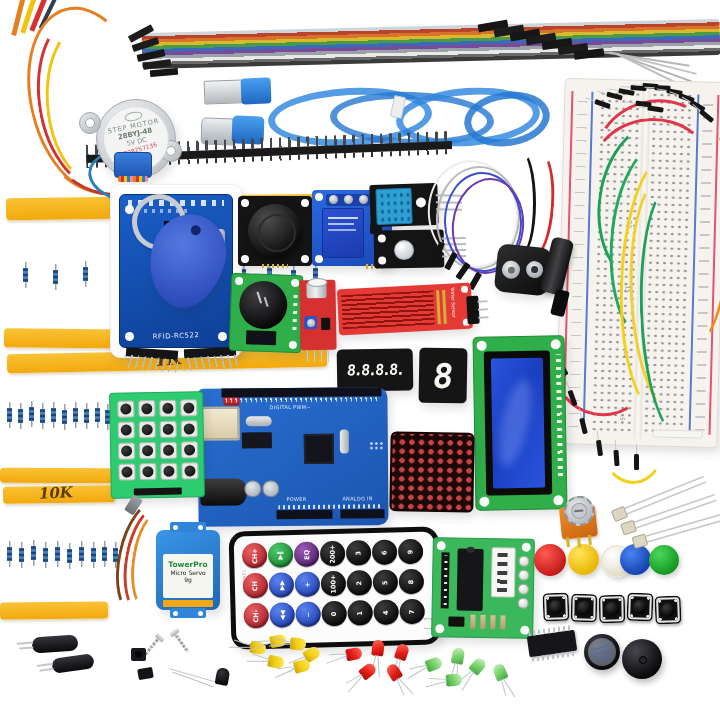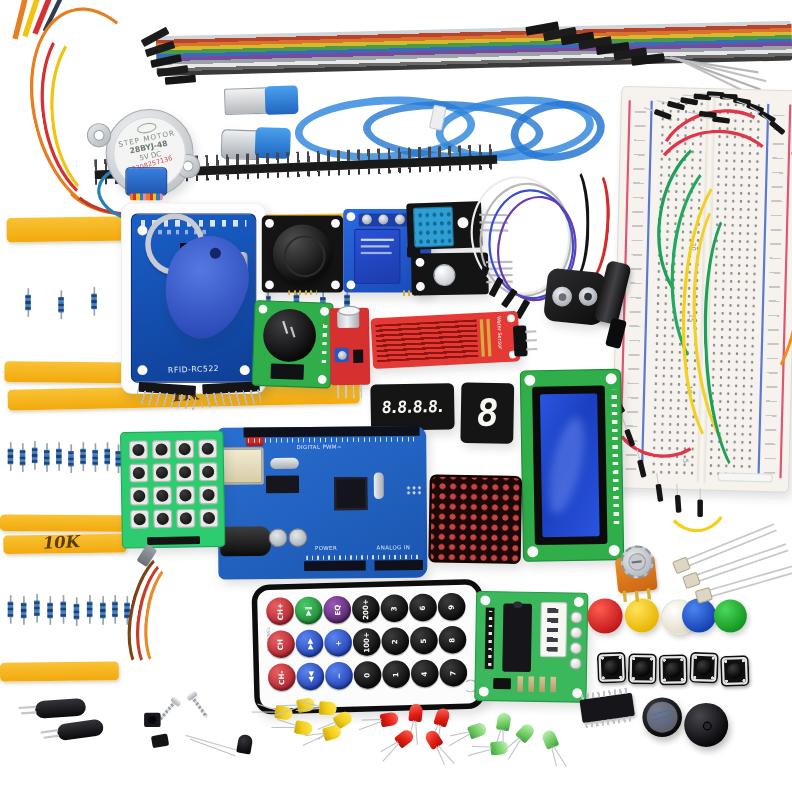--- a/index.html
+++ b/index.html
@@ -448,20 +448,36 @@
           <i style="width:11px;height:11px;border-radius:50%;background:radial-gradient(circle at 35% 30%,#3a3a3a,#0a0a0a);"></i>
         </div>
     </div>
     <div class="abs" style="left:22px;bottom:2px;width:48px;height:7px;background:#141414;border-radius:1px;"></div>
   </div>
 
   <div class="arc" style="left:118px;top:500px;width:48px;height:110px;border-left-color:#7a4414;transform:rotate(12deg);"></div>
   <div class="arc" style="left:125px;top:506px;width:42px;height:102px;border-left-color:#c83c28;transform:rotate(10deg);"></div>
   <div class="arc" style="left:132px;top:511px;width:36px;height:94px;border-left-color:#e88c28;transform:rotate(8deg);"></div>
   <div class="abs" style="left:128px;top:496px;width:11px;height:18px;background:linear-gradient(180deg,#9aa0a6,#6a7076);border-radius:2px;transform:rotate(32deg);"></div>
+  <div class="abs shadow" style="left:156px;top:530px;width:64px;height:80px;background:linear-gradient(150deg,#3a96e8,#1f66b8);border-radius:8px;">
+    <div class="abs" style="left:14px;top:-8px;width:36px;height:10px;background:#2f86d8;border-radius:2px;">
+      <div class="hole" style="left:3px;top:2.5px;width:5px;height:5px;"></div>
+      <div class="hole" style="right:3px;top:2.5px;width:5px;height:5px;"></div>
+    </div>
+    <div class="abs" style="left:14px;bottom:-8px;width:36px;height:10px;background:#2f86d8;border-radius:2px;">
+      <div class="hole" style="left:3px;top:2.5px;width:5px;height:5px;"></div>
+      <div class="hole" style="right:3px;top:2.5px;width:5px;height:5px;"></div>
+    </div>
+    <div class="abs" style="left:7px;top:24px;width:50px;height:44px;background:#f6f6f0;border-radius:2px;text-align:center;">
+      <div style="margin-top:6px;font-size:7.5px;font-weight:bold;color:#1f8a36;">TowerPro</div>
+      <div style="font-size:6px;color:#222;">Micro Servo</div>
+      <div style="font-size:6px;color:#222;">9g</div>
+    </div>
+    <div class="abs" style="left:7px;top:70px;width:50px;height:7px;background:#f0a818;border-radius:1px;"></div>
+  </div>
 
   <div class="abs shadow" style="left:230px;top:529px;width:200px;height:108px;background:#fcfcfc;border:5px solid #0d0d0d;border-radius:16px;transform:rotate(-1.5deg);">
     <span class="abs" style="left:-2px;top:42px;font-size:4px;color:#999;transform:rotate(-90deg);letter-spacing:.5px;">CHANNEL</span>
     <div class="rgrid">
       <div class="rbtn r">
           <span>CH+</span>
         </div>
       <div class="rbtn g">
           <span>▶∥</span>
         </div>

